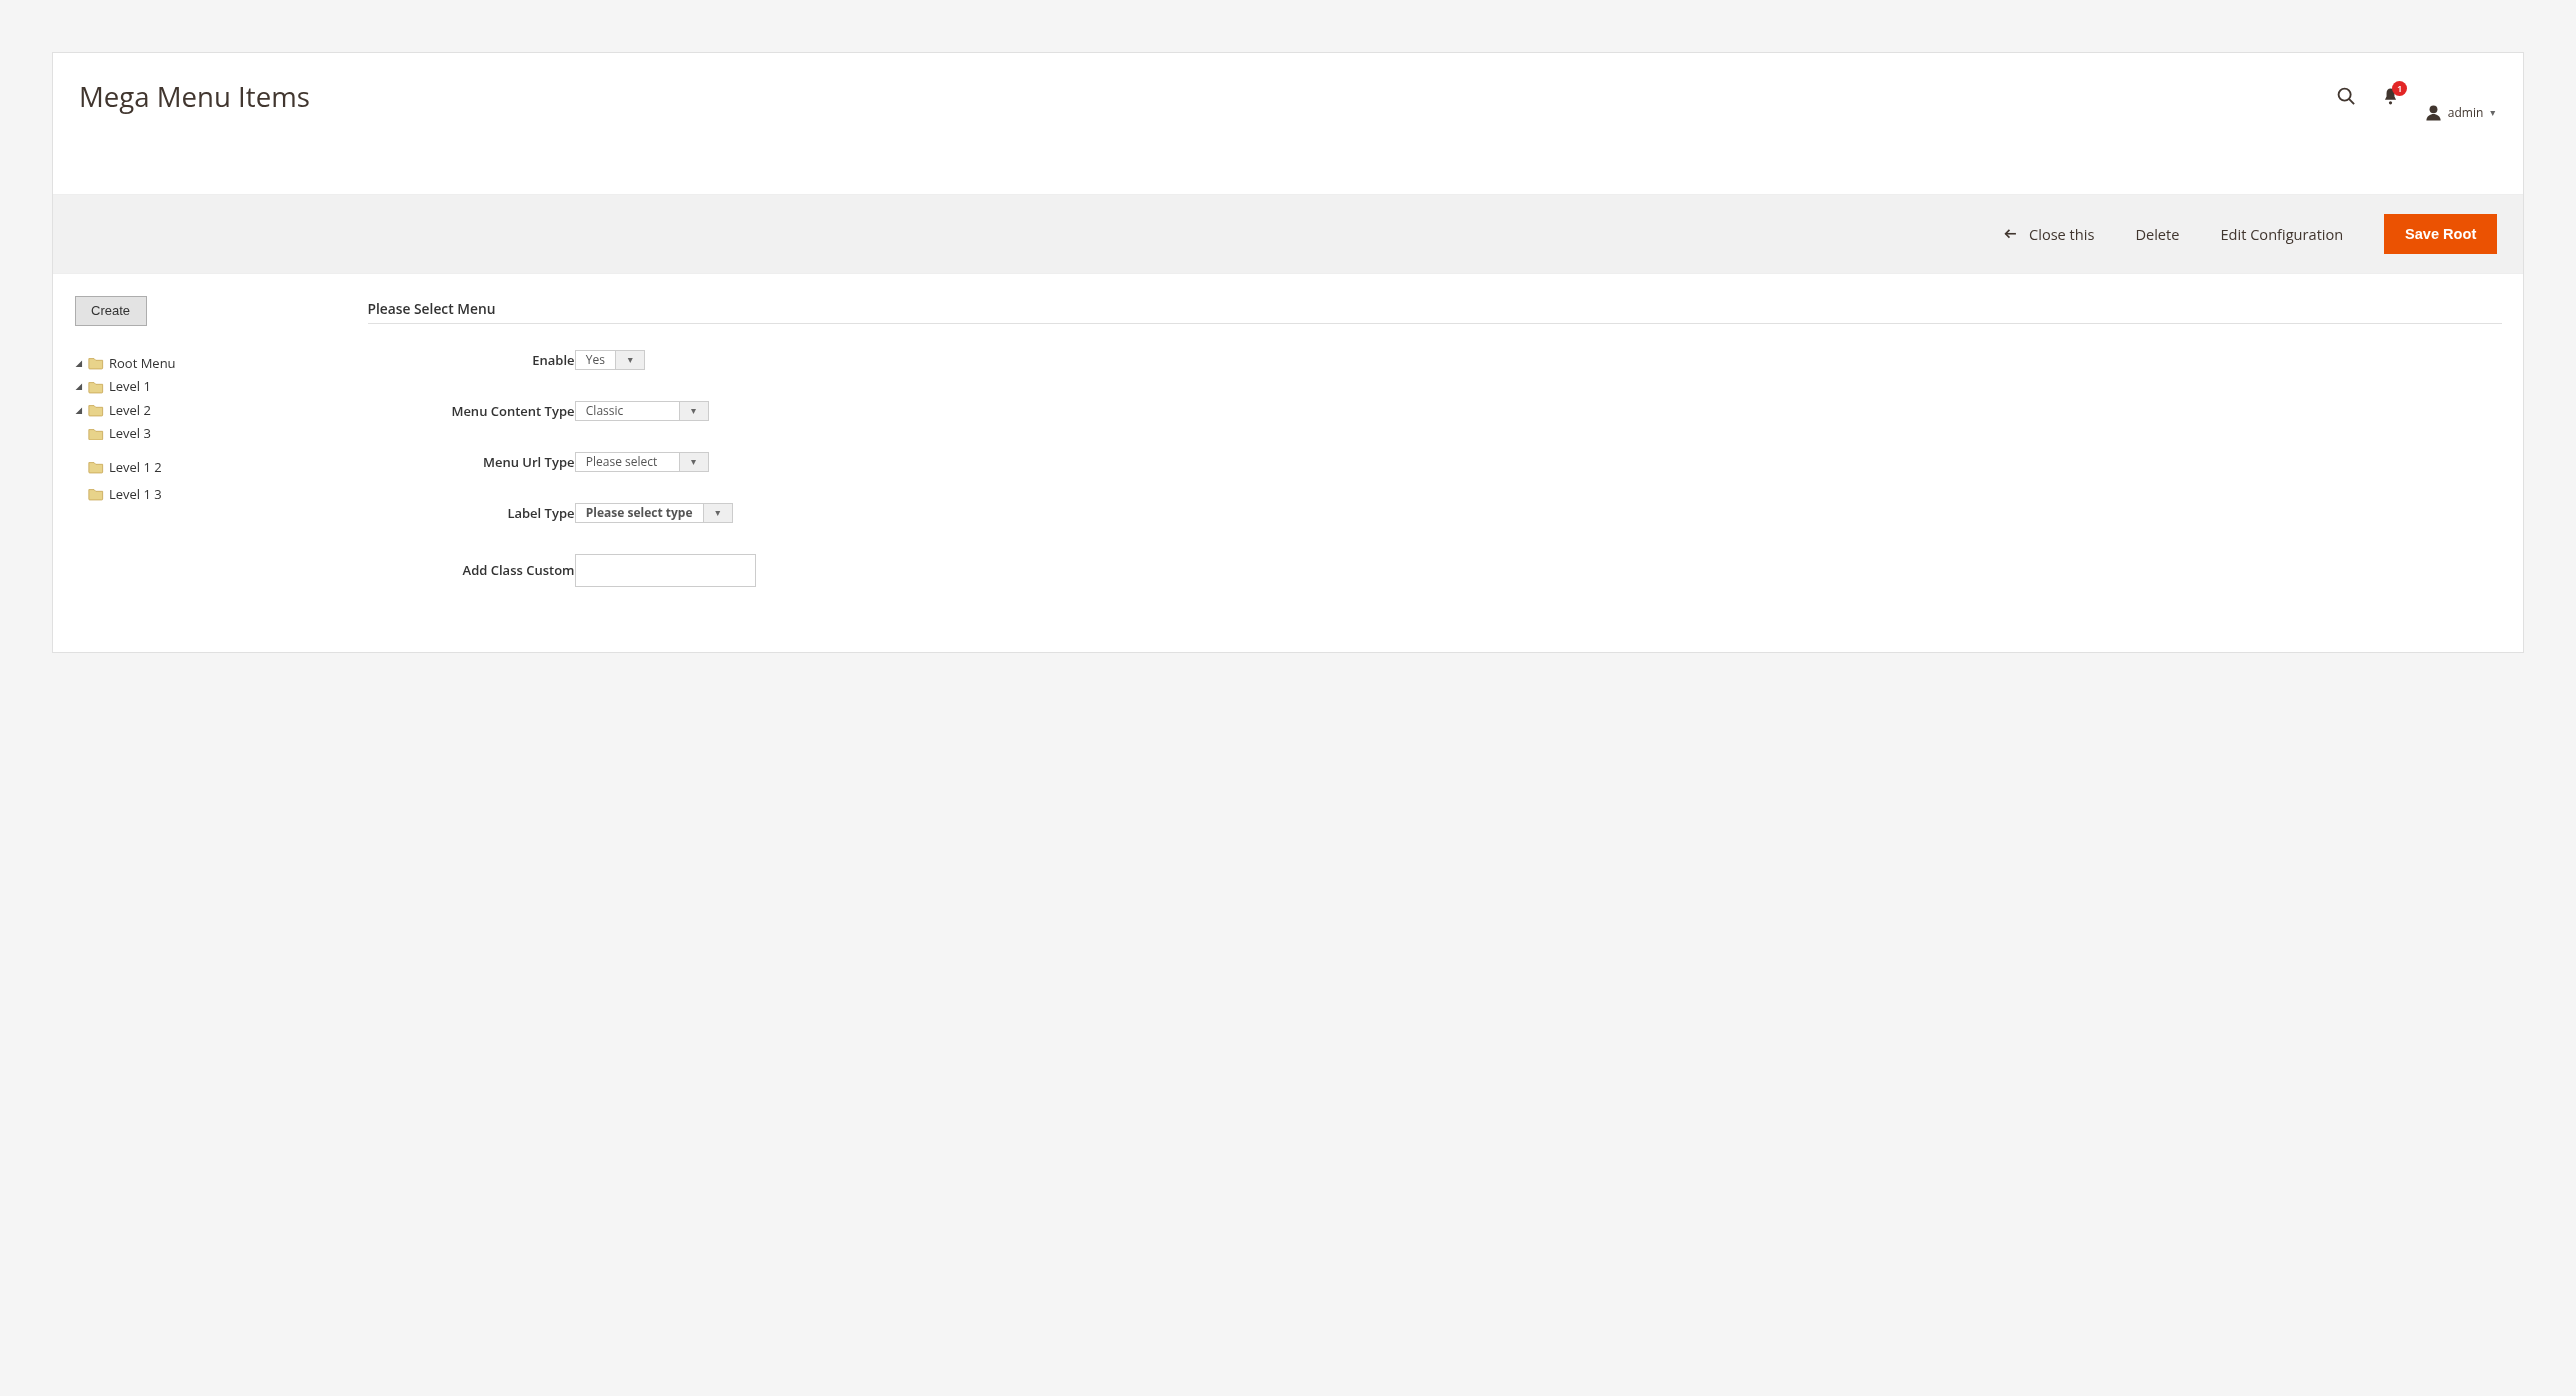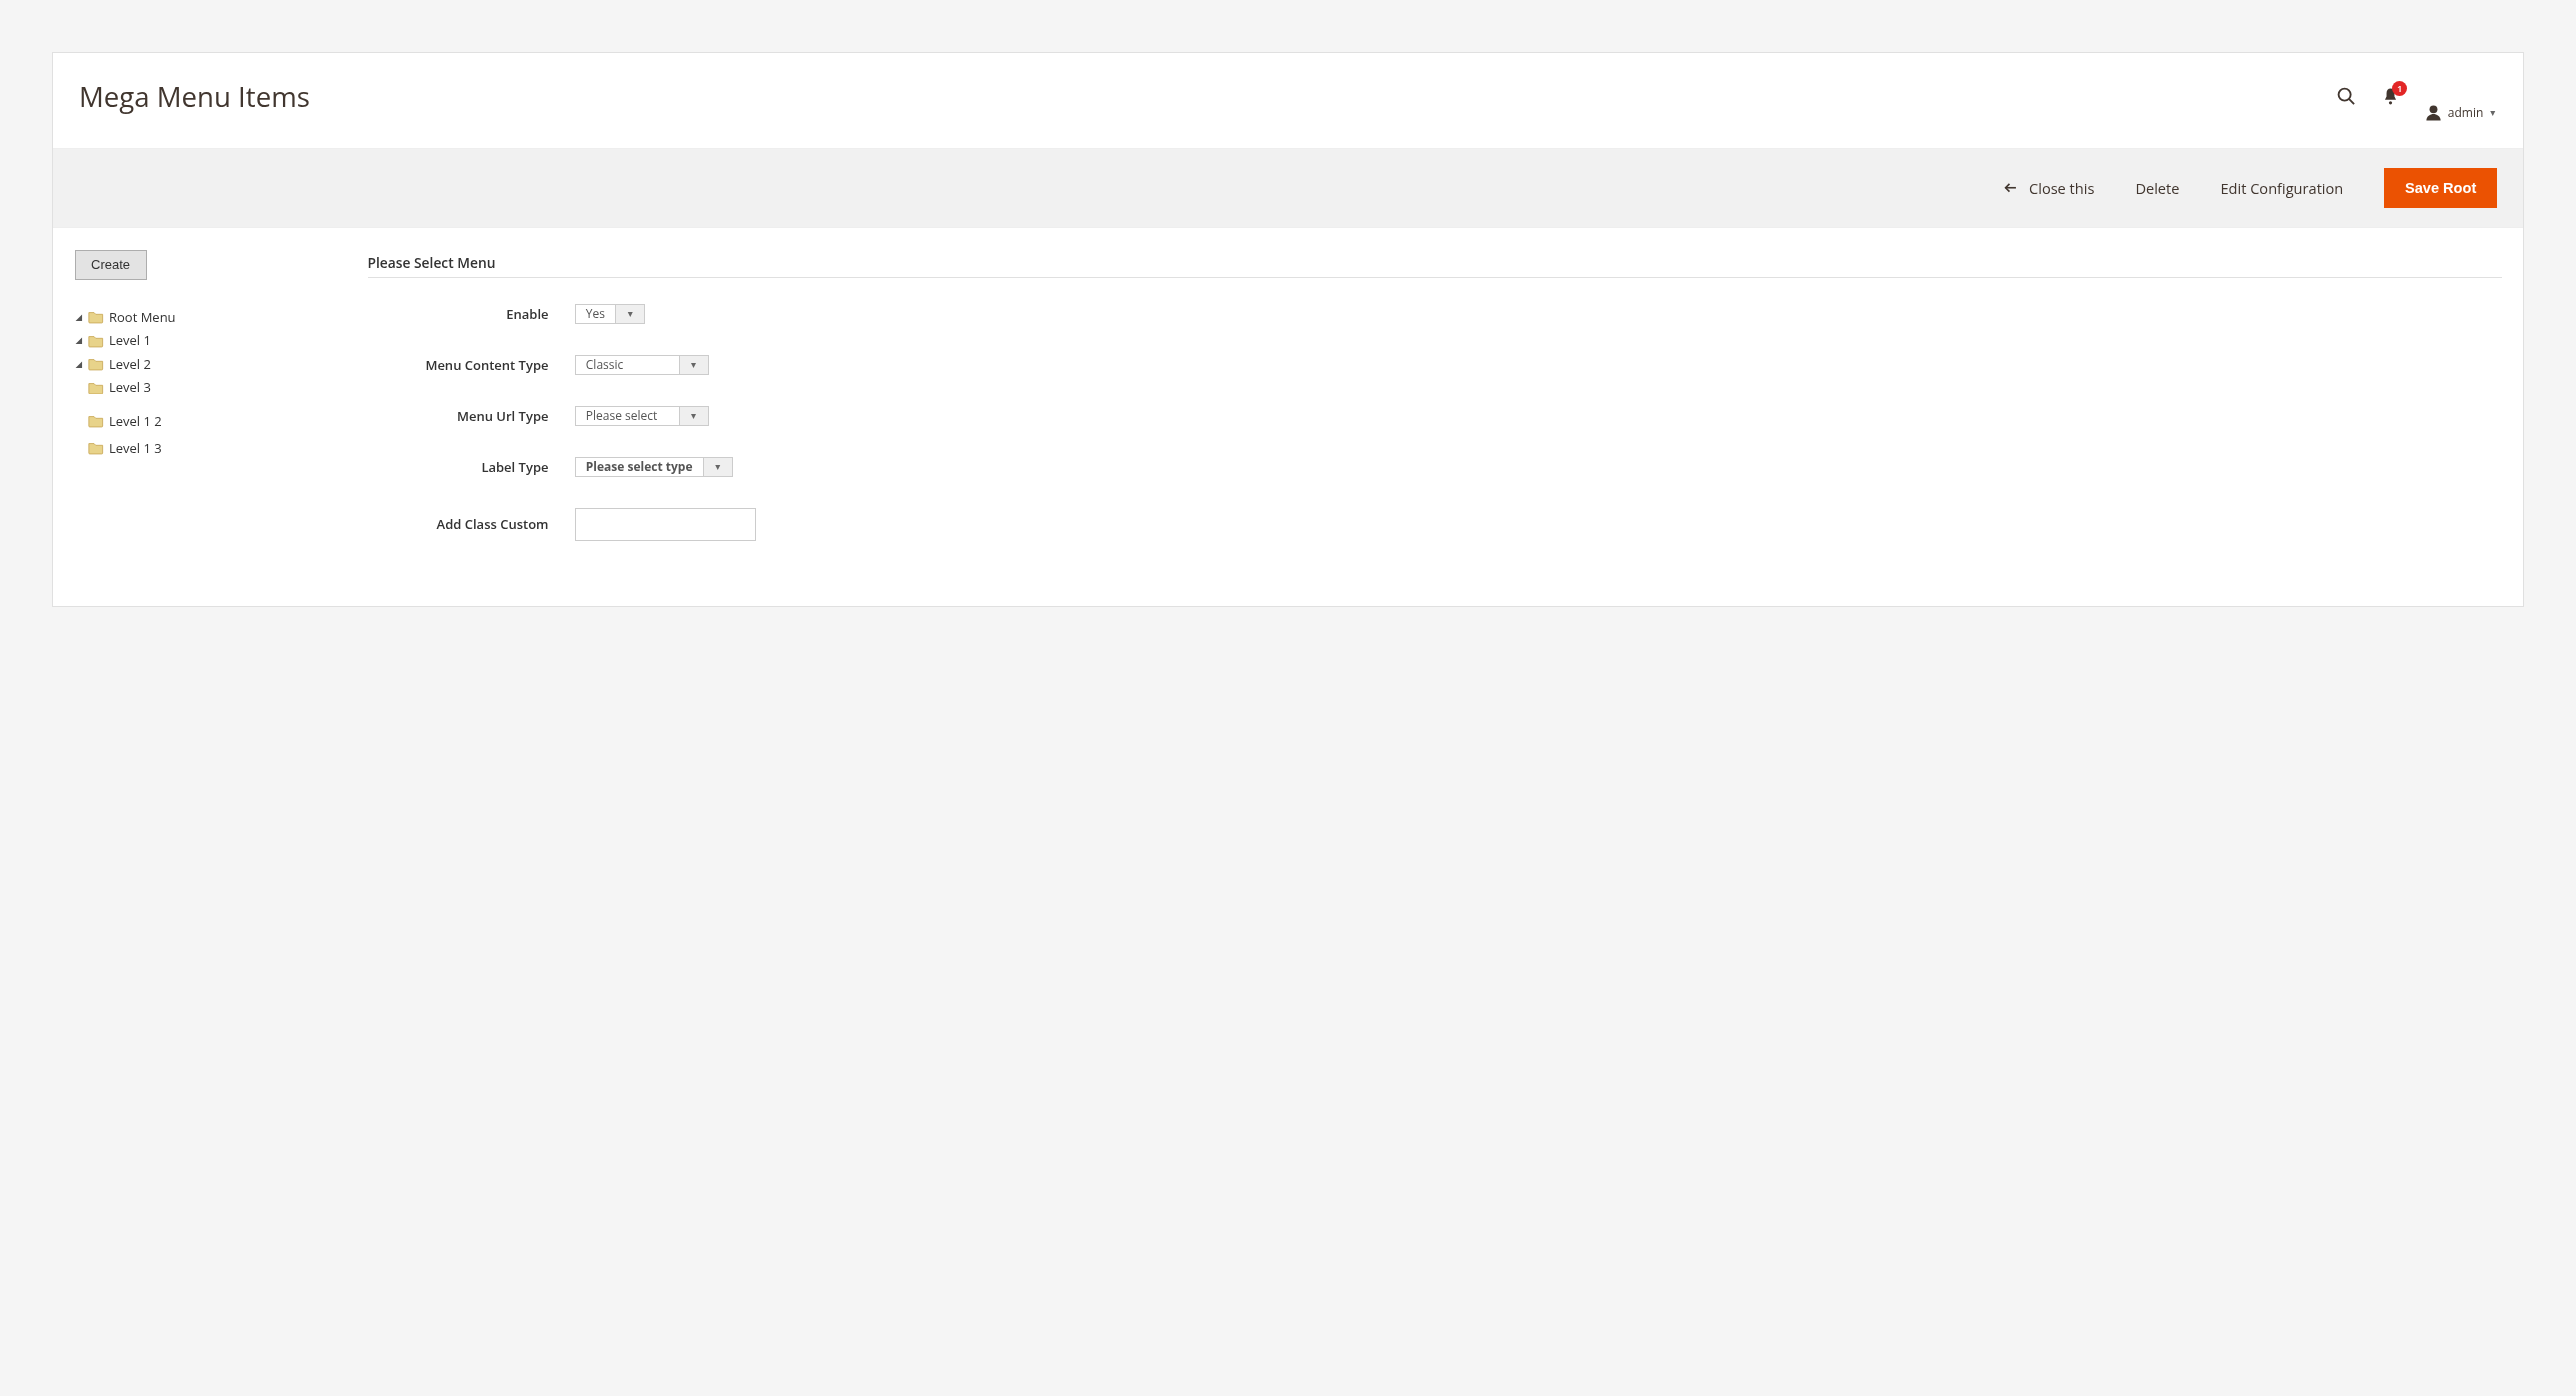--- a/index.html
+++ b/index.html
@@ -74,20 +74,21 @@
 
     .toolbar {
       background: #f1f1f1;
       border-top: 0.9px solid #eee;
       border-bottom: 0.9px solid #eee;
       padding: 19px 26px;
       display: flex;
       justify-content: flex-end;
       align-items: center;
       gap: 41px;
+      margin-top: 46px;
     }
     .toolbar-link {
       display: inline-flex;
       align-items: center;
       gap: 10.3px;
       font-size: 14.6px;
       color: #41362f;
       cursor: pointer;
     }
     .btn-primary {
@@ -161,21 +162,20 @@
       margin-top: 3.4px;
     }
     .form-row {
       display: flex;
       align-items: center;
       margin-bottom: 31px;
     }
     .form-label {
       width: 207px;
       text-align: right;
-      padding-right: 26px;
       font-size: 13px;
       font-weight: 600;
       color: #333;
     }
     .select {
       display: inline-flex;
       border: 0.9px solid #ccc;
       background: #fff;
       height: 20px;
       cursor: pointer;

